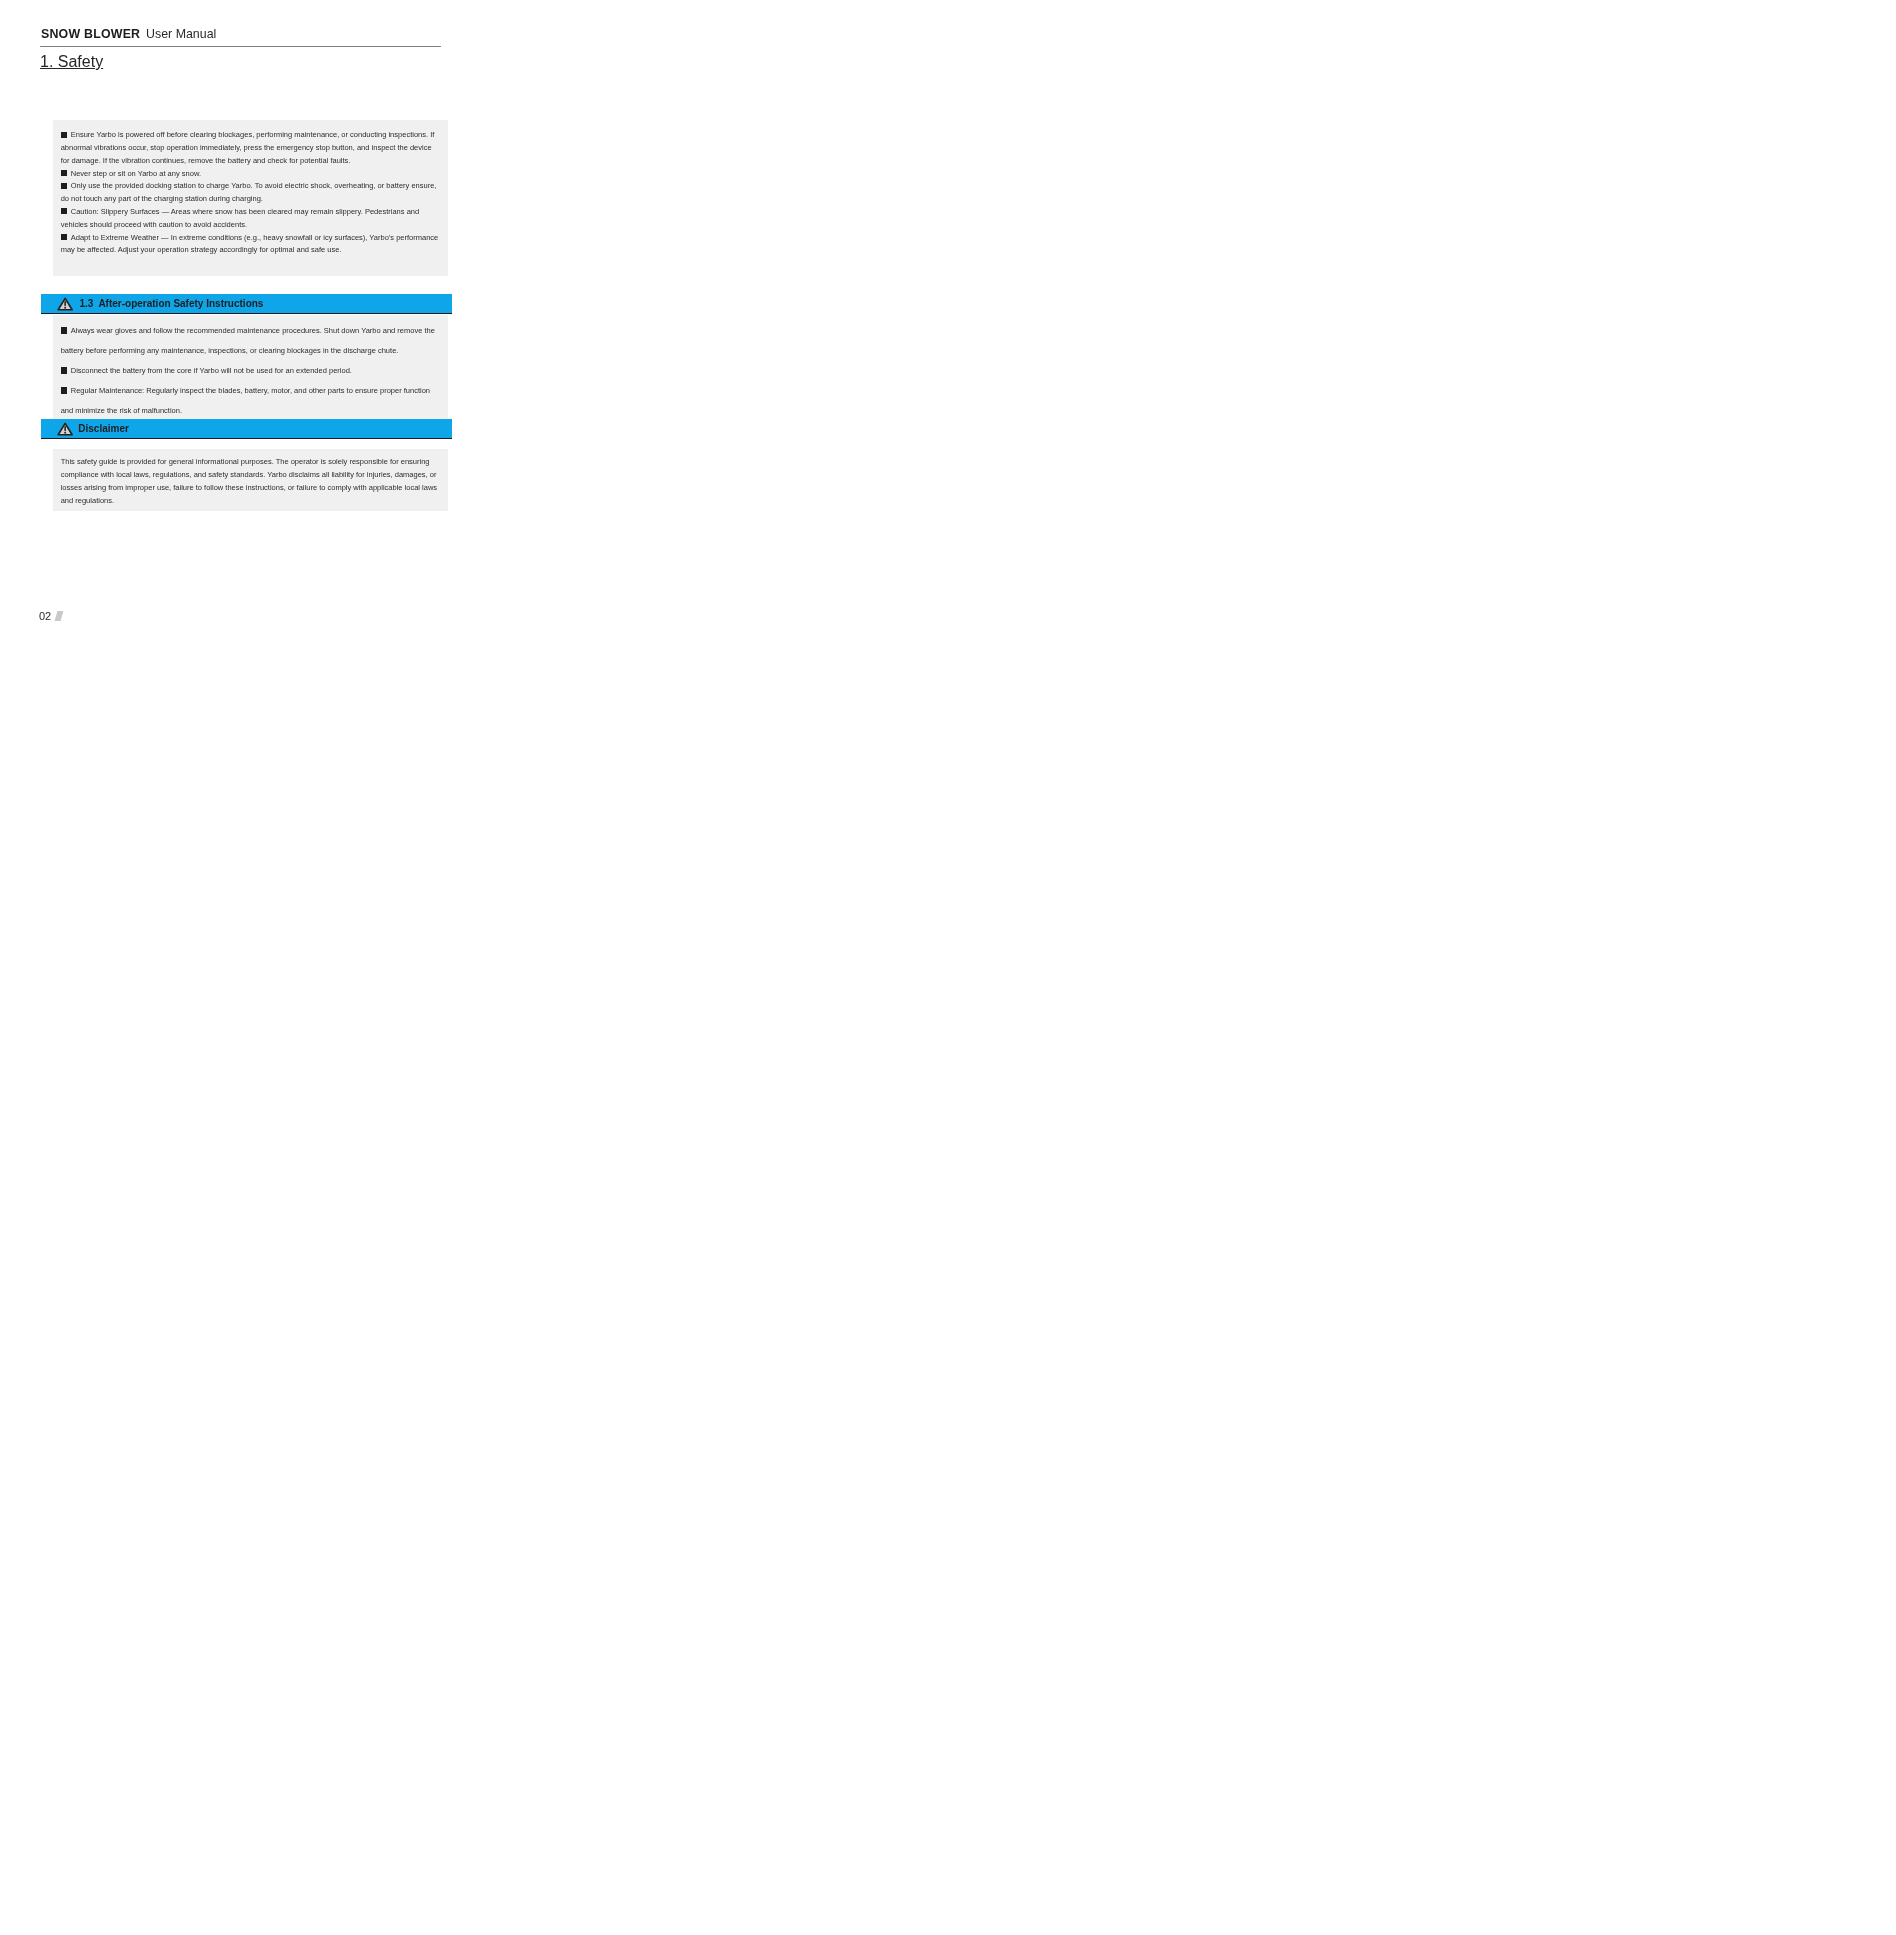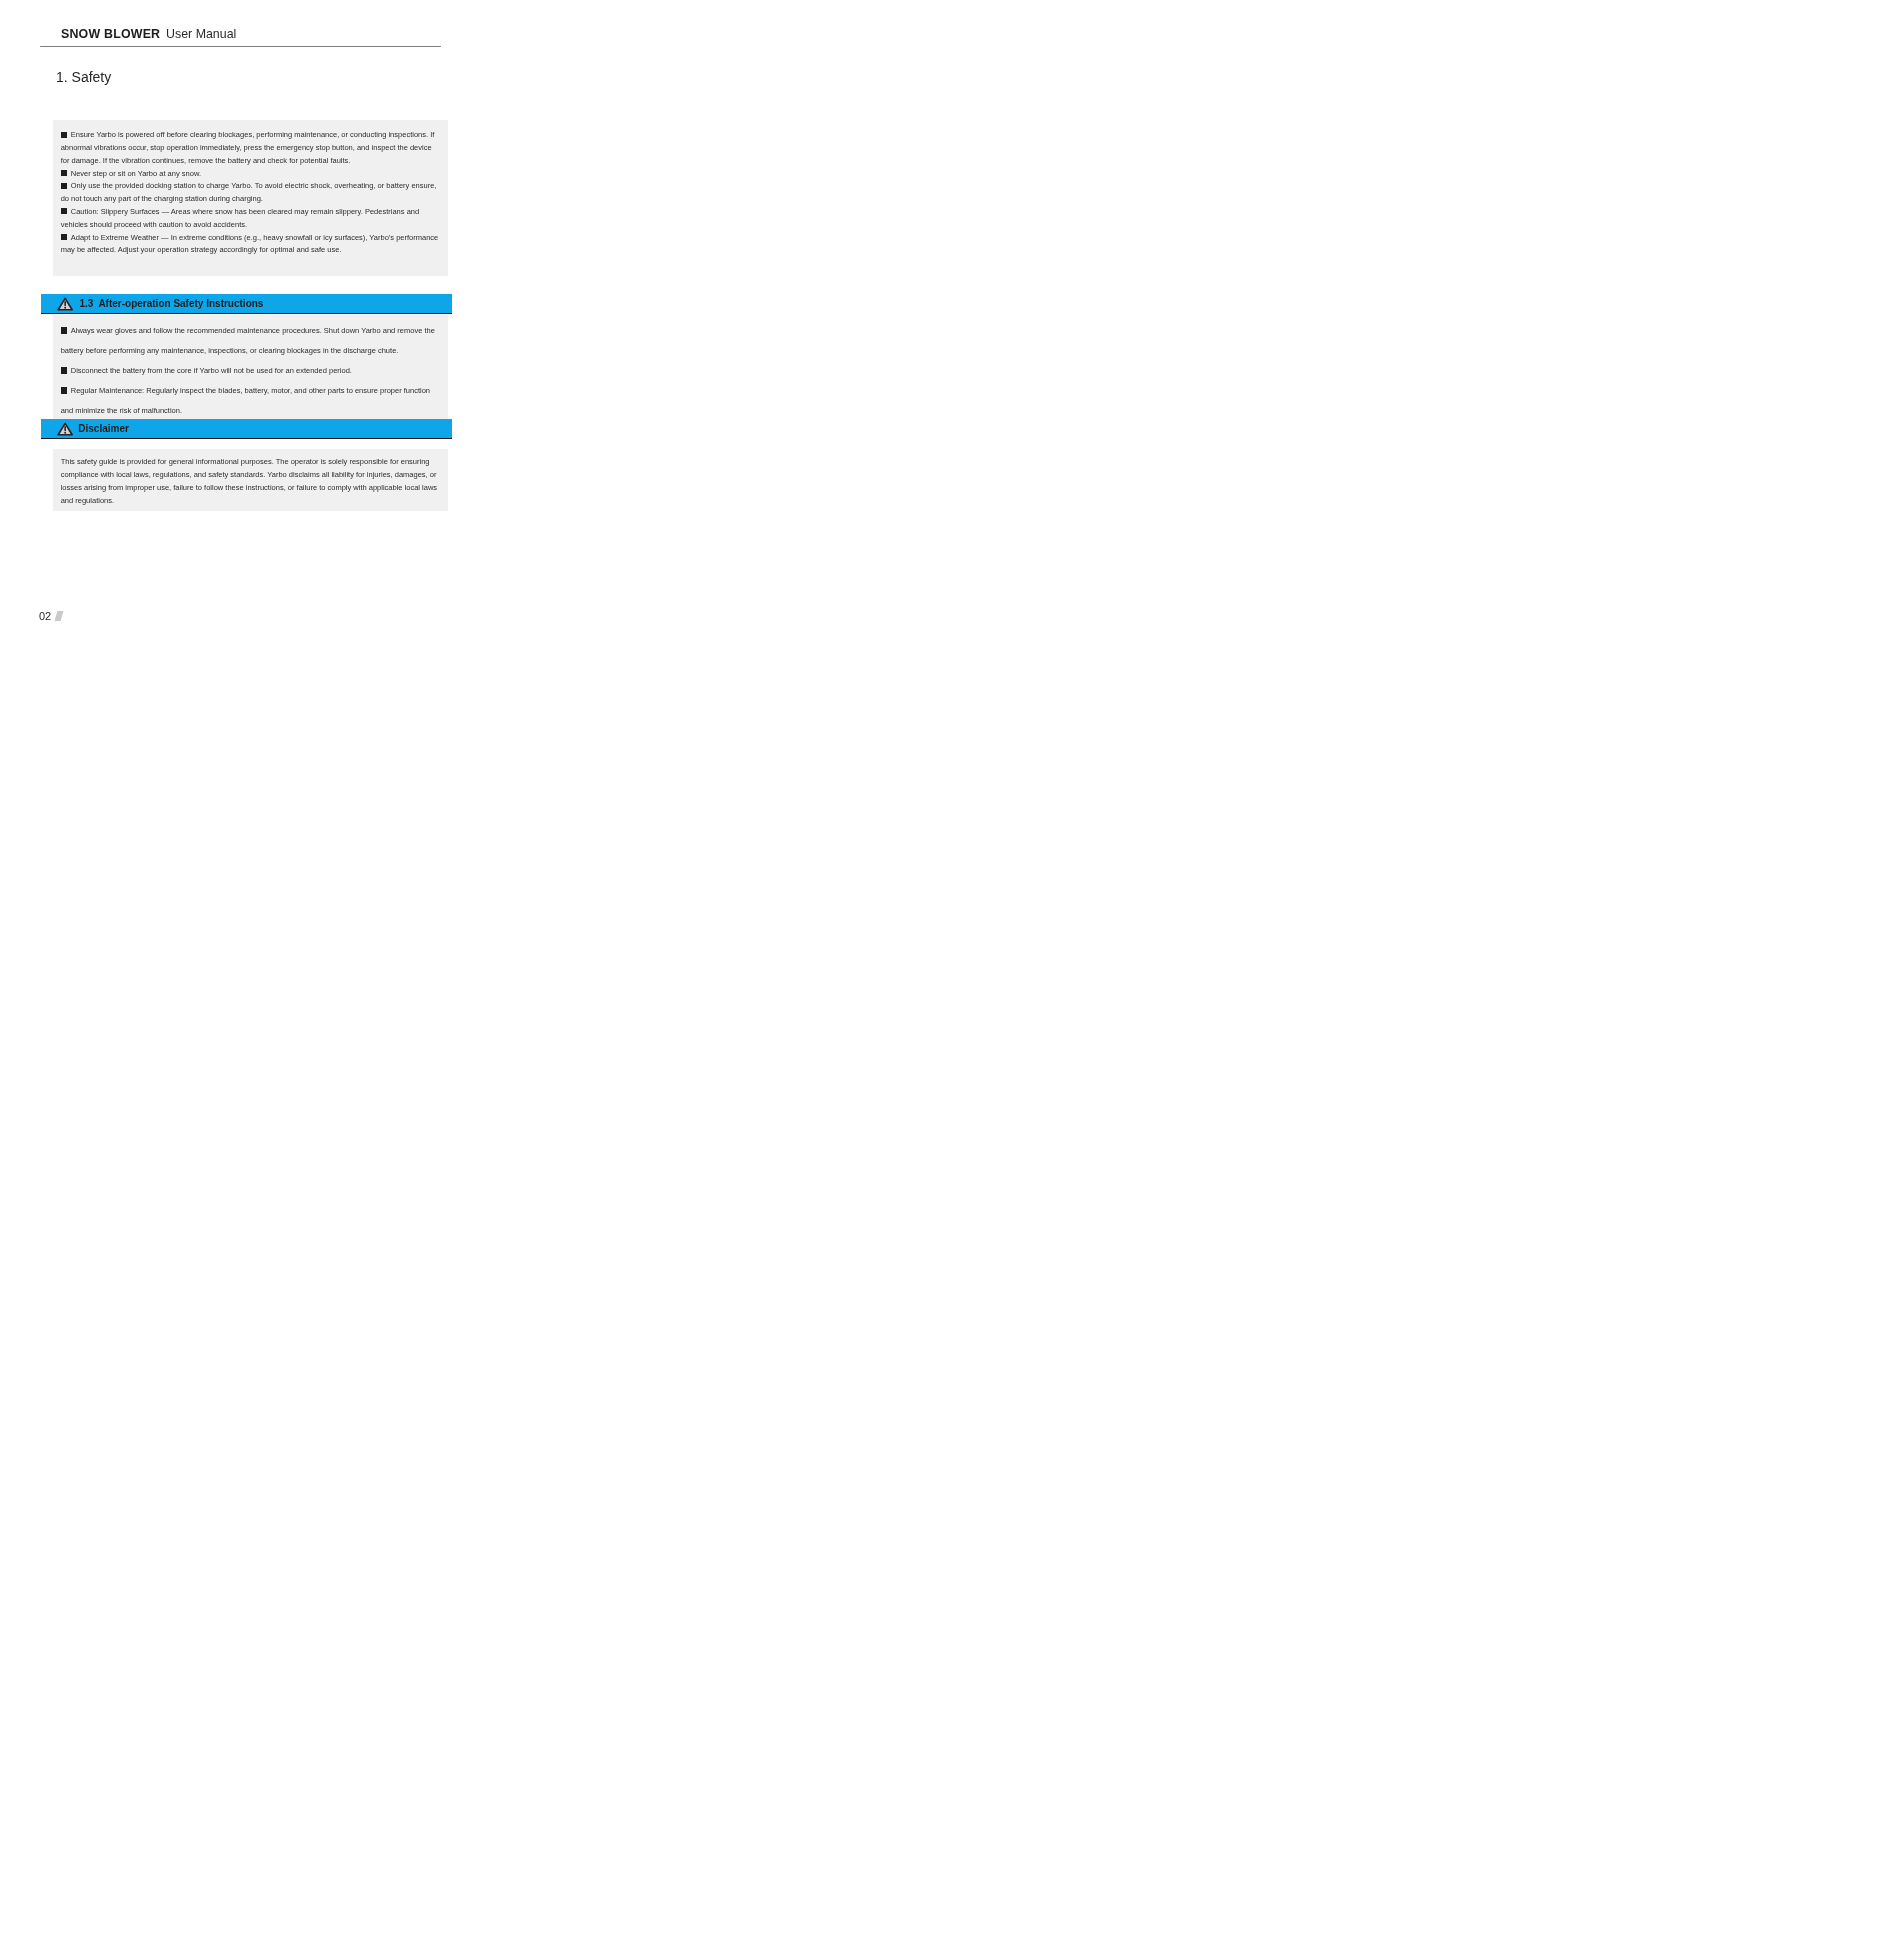--- a/index.html
+++ b/index.html
@@ -6,24 +6,24 @@
   .page{
     position:relative;
     width:474px;height:639px;
     background:#ffffff;
     font-family:"Liberation Sans", sans-serif;
     color:#2d2d2d;
     overflow:hidden;
   }
   
   .hdr{position:absolute;left:41px;top:27px;font-size:12.4px;color:#1d1d1d;white-space:nowrap;}
-  .hdr .brand{font-weight:700;letter-spacing:0.2px;margin-left:20px;}
+  .hdr .brand{font-weight:700;letter-spacing:0.2px;}
   .hdr .doc{font-weight:400;margin-left:5.8px;color:#2a2a2a;}
   .rule{position:absolute;left:40px;top:46px;width:401px;height:1.2px;background:#7f7f7f;border-radius:0.8px;}
-  .h1{position:absolute;left:40px;top:53px;font-size:14px;font-weight:400;color:#262626;margin:16px;}
+  .h1{position:absolute;left:40px;top:53px;font-size:16px;font-weight:400;color:#262626;margin:0;text-decoration:underline;}
 
   
   .graybox{
     position:absolute;left:53px;width:395px;
     background:#f0f0f0;
     box-sizing:border-box;
     font-size:7.5px;color:#2d2d2d;
   }
   .graybox p{margin:0;}
   .box-intro{top:120px;min-height:156px;padding:9.3px 9.3px 8.5px 7.7px;line-height:12.8px;}

